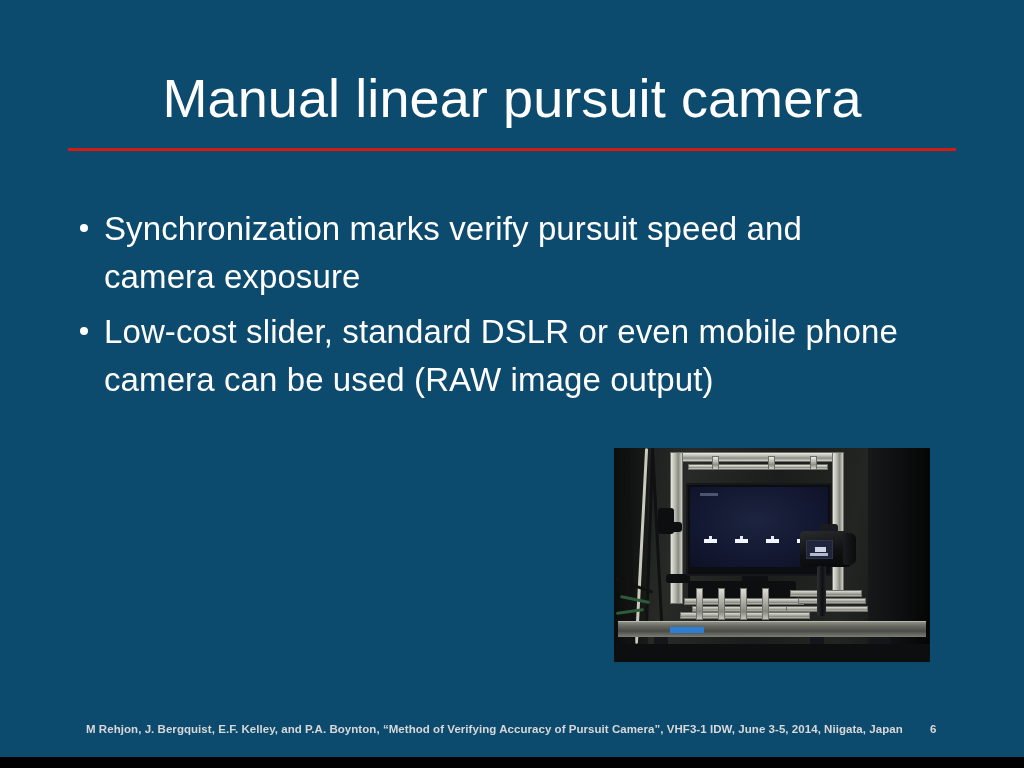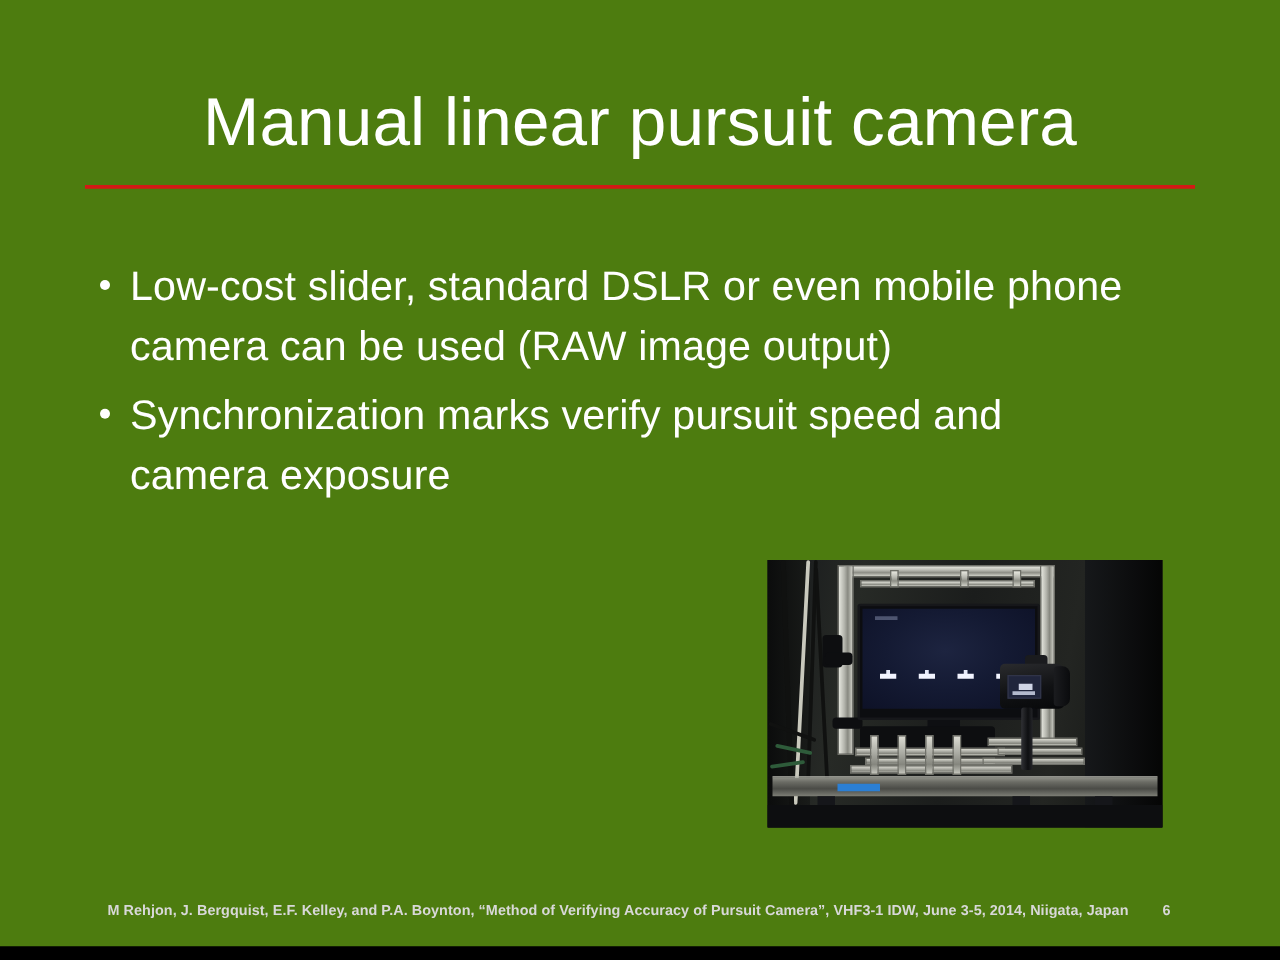--- a/index.html
+++ b/index.html
@@ -4,21 +4,21 @@
 <style>
   * { margin:0; padding:0; box-sizing:border-box; }
   html, body {
     width:1024px; height:768px;
     background:#000; overflow:hidden;
     font-family:"Liberation Sans", sans-serif;
   }
   #slide {
     position:relative;
     width:1024px; height:757px;
-    background:#4d7c0f;
+    background:#0c4a6e;
   }
 
   
   #title-block { position:absolute; left:0; top:66px; width:1024px; }
   #slide-title {
     text-align:center;
     color:#ffffff;
     font-size:54px;
     font-weight:300;
     letter-spacing:0.1px;
@@ -220,26 +220,26 @@
   <div id="title-block">
     <div id="slide-title">Manual linear pursuit camera</div>
   </div>
   <div id="title-rule"></div>
 
   <div id="bullet-list">
 
 
     <div class="bullet-item">
       <span class="bullet-dot"></span>
-      <span class="bullet-text">Low-cost slider, standard DSLR or even mobile phone camera can be used (RAW image output)</span>
+      <span class="bullet-text">Synchronization marks verify pursuit speed and camera exposure</span>
     </div>
 
     <div class="bullet-item">
       <span class="bullet-dot"></span>
-      <span class="bullet-text">Synchronization marks verify pursuit speed and camera exposure</span>
+      <span class="bullet-text">Low-cost slider, standard DSLR or even mobile phone camera can be used (RAW image output)</span>
     </div>
 
   </div>
 
   <div id="photo">
 
     <div class="ph-backdrop"></div>
     <div class="ph-backdrop-dark-l"></div>
     <div class="ph-backdrop-dark-r"></div>
 

